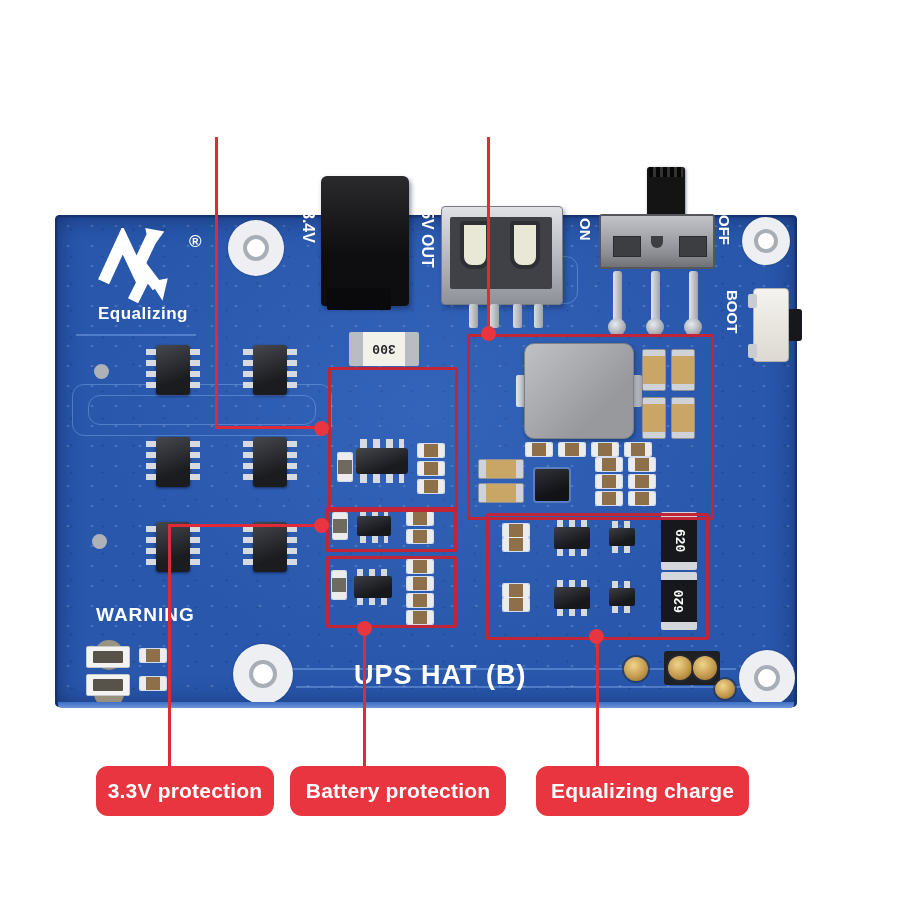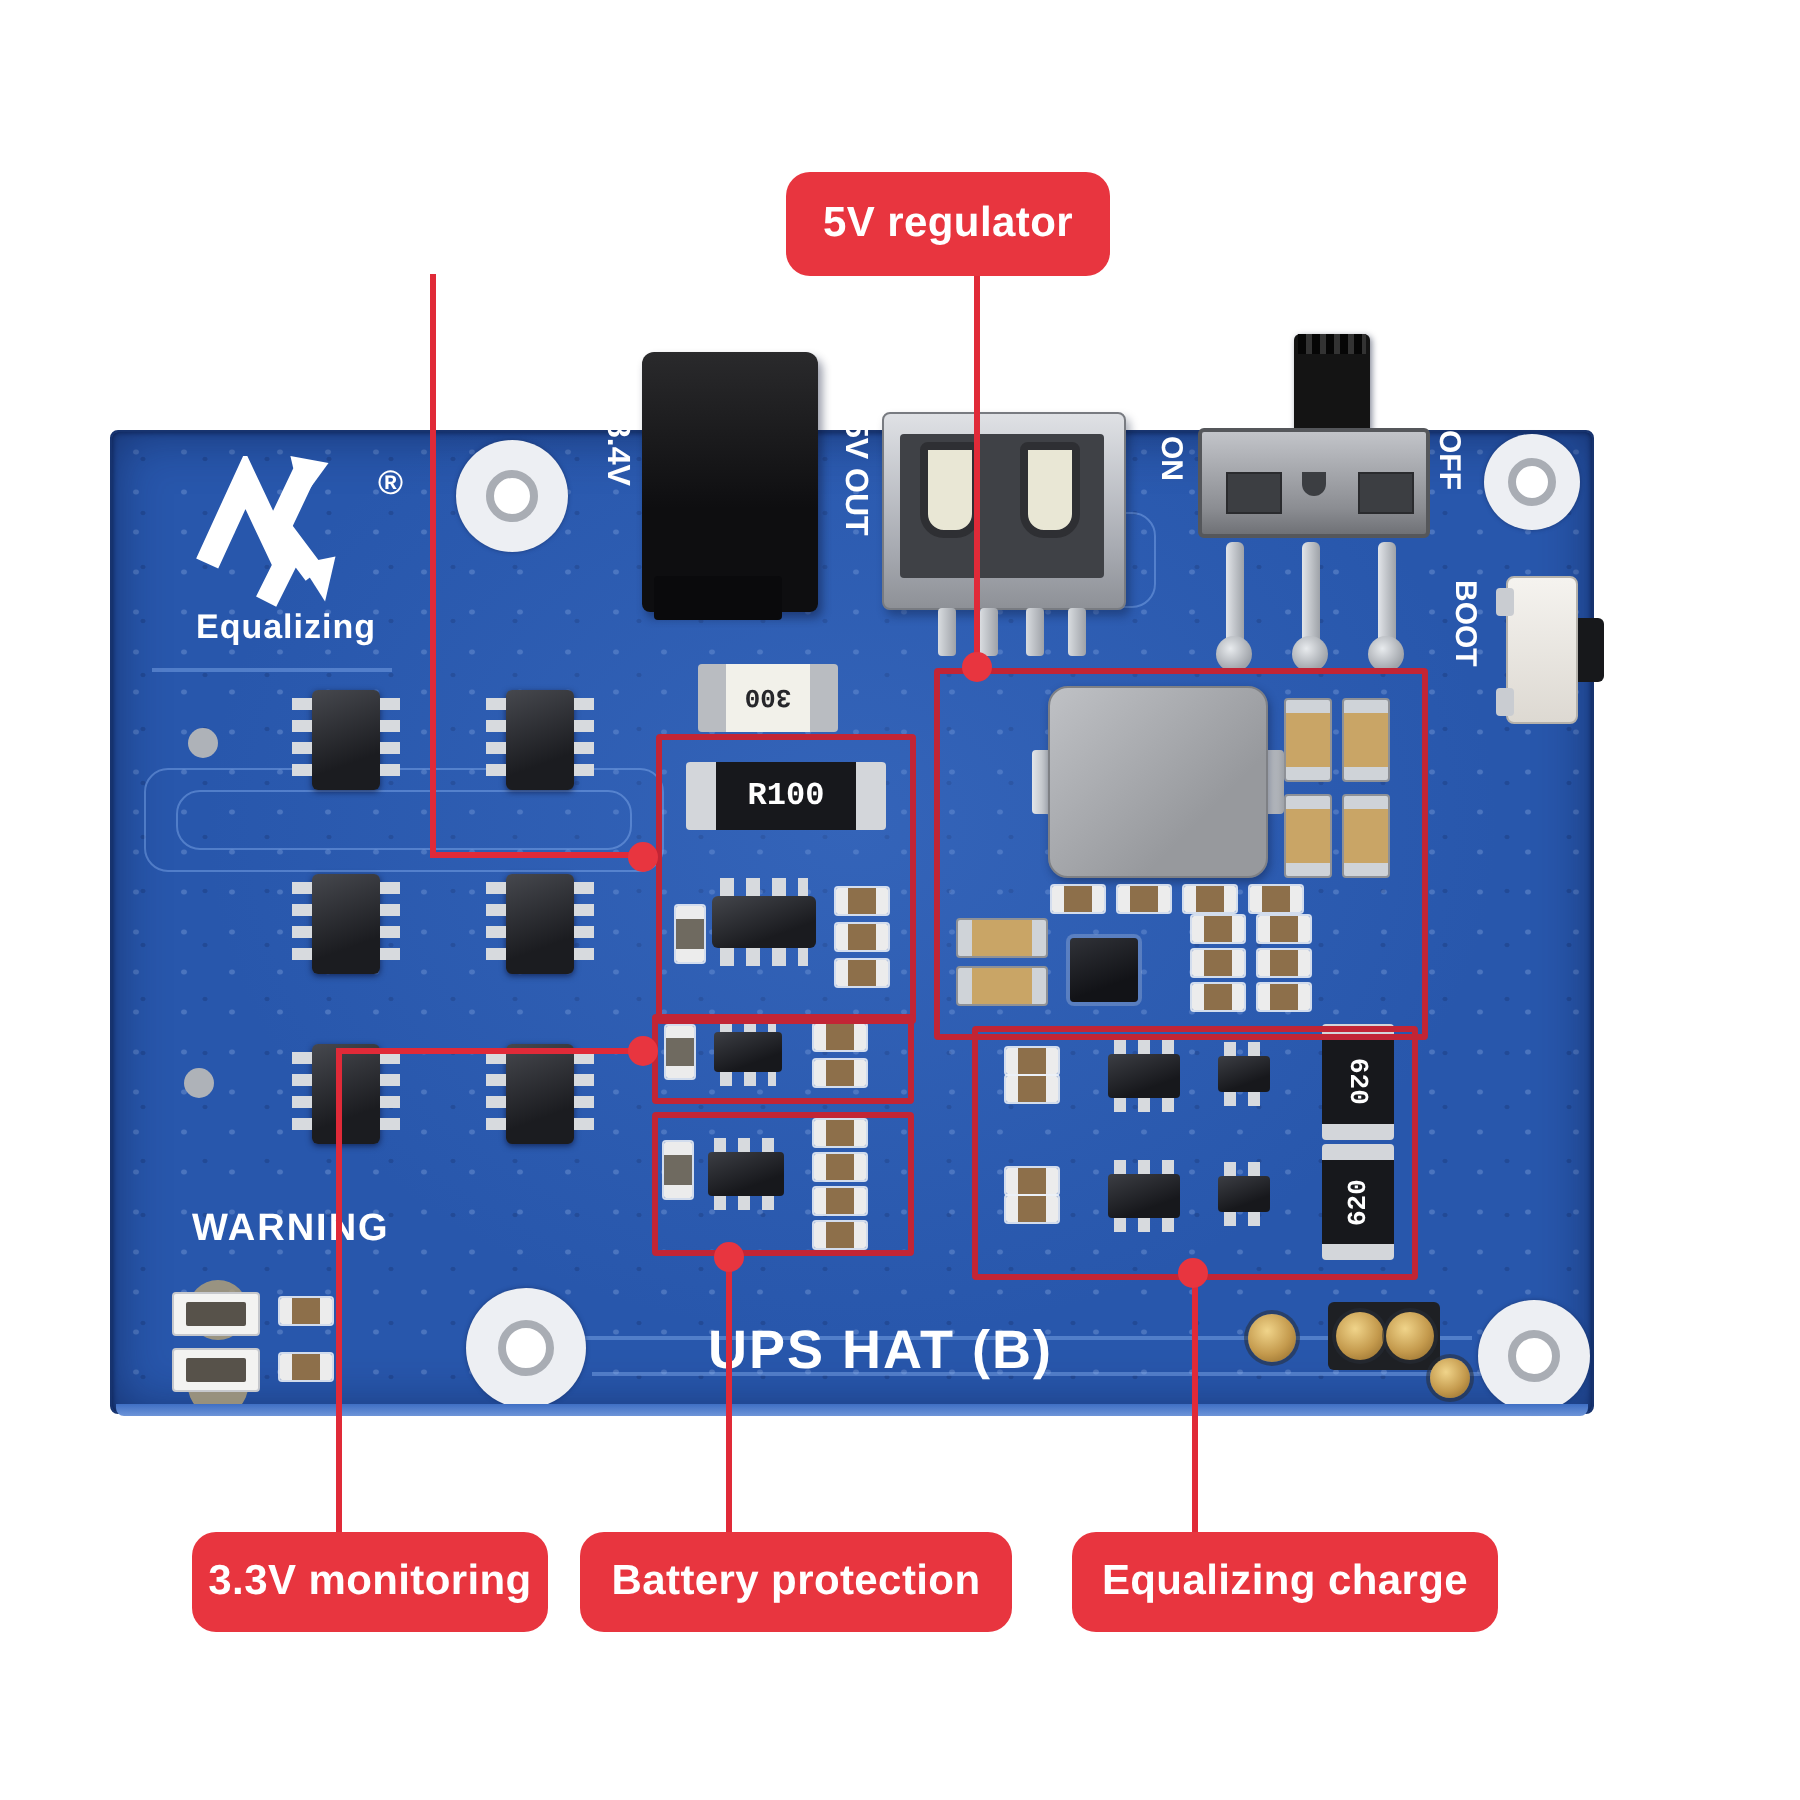--- a/index.html
+++ b/index.html
@@ -145,21 +145,20 @@
 
     <div class="soic" style="left:100px;top:129px;"></div>
     <div class="soic" style="left:197px;top:129px;"></div>
     <div class="soic" style="left:100px;top:221px;"></div>
     <div class="soic" style="left:197px;top:221px;"></div>
     <div class="soic" style="left:100px;top:306px;"></div>
     <div class="soic" style="left:197px;top:306px;"></div>
 
     <div class="bigres" style="left:293px;top:116px;width:70px;height:34px;border-radius:2px;background:linear-gradient(90deg,#b9bcc1 0 20%,#f2f1ea 20% 80%,#b9bcc1 80%);color:#26262a;font-size:13px;transform:rotate(180deg);">300</div>
 
-    <div class="bigres" style="left:287px;top:165px;width:100px;height:34px;border-radius:2px;background:linear-gradient(90deg,#d3d6da 0 15%,#17181c 15% 85%,#d3d6da 85%);font-size:16px;">R100</div>
     <div class="msoic" style="left:300px;top:232px;"></div>
     <div class="resv" style="left:282px;top:237px;"></div>
     <div class="res" style="left:362px;top:228px;"></div>
     <div class="res" style="left:362px;top:246px;"></div>
     <div class="res" style="left:362px;top:264px;"></div>
 
     <div class="abs" style="left:460px;top:159px;width:12px;height:32px;background:linear-gradient(90deg,#e2e5e9,#9ea2a8);border-radius:2px;"></div>
     <div class="abs" style="left:574px;top:159px;width:12px;height:32px;background:linear-gradient(90deg,#e2e5e9,#9ea2a8);border-radius:2px;"></div>
     <div class="abs" style="left:468px;top:127px;width:110px;height:96px;background:linear-gradient(135deg,#bfc1c5,#97999d 70%);border:1px solid #7e8085;border-radius:10px;box-sizing:border-box;box-shadow:1px 2px 4px rgba(10,20,50,.4);"></div>
     <div class="capg" style="left:586px;top:133px;"></div>
@@ -241,18 +240,17 @@
   <div class="rline" style="left:168px;top:524px;width:3px;height:244px;"></div>
   <div class="rline" style="left:168px;top:524px;width:153px;height:3px;"></div>
   <div class="rdot" style="left:314px;top:518px;"></div>
 
   <div class="rline" style="left:363px;top:628px;width:3px;height:140px;"></div>
   <div class="rdot" style="left:357px;top:621px;"></div>
 
   <div class="rline" style="left:596px;top:636px;width:3px;height:132px;"></div>
   <div class="rdot" style="left:589px;top:629px;"></div>
 
-  <div class="badge" style="left:393px;top:86px;width:162px;height:52px;">5V regulator</div>
-  <div class="badge" style="left:96px;top:766px;width:178px;height:50px;">3.3V monitoring</div>
+  <div class="badge" style="left:96px;top:766px;width:178px;height:50px;">3.3V protection</div>
   <div class="badge" style="left:536px;top:766px;width:213px;height:50px;">Equalizing charge</div>
   <div class="badge" style="left:290px;top:766px;width:216px;height:50px;">Battery protection</div>
 
 </div>
 
 </body></html>

